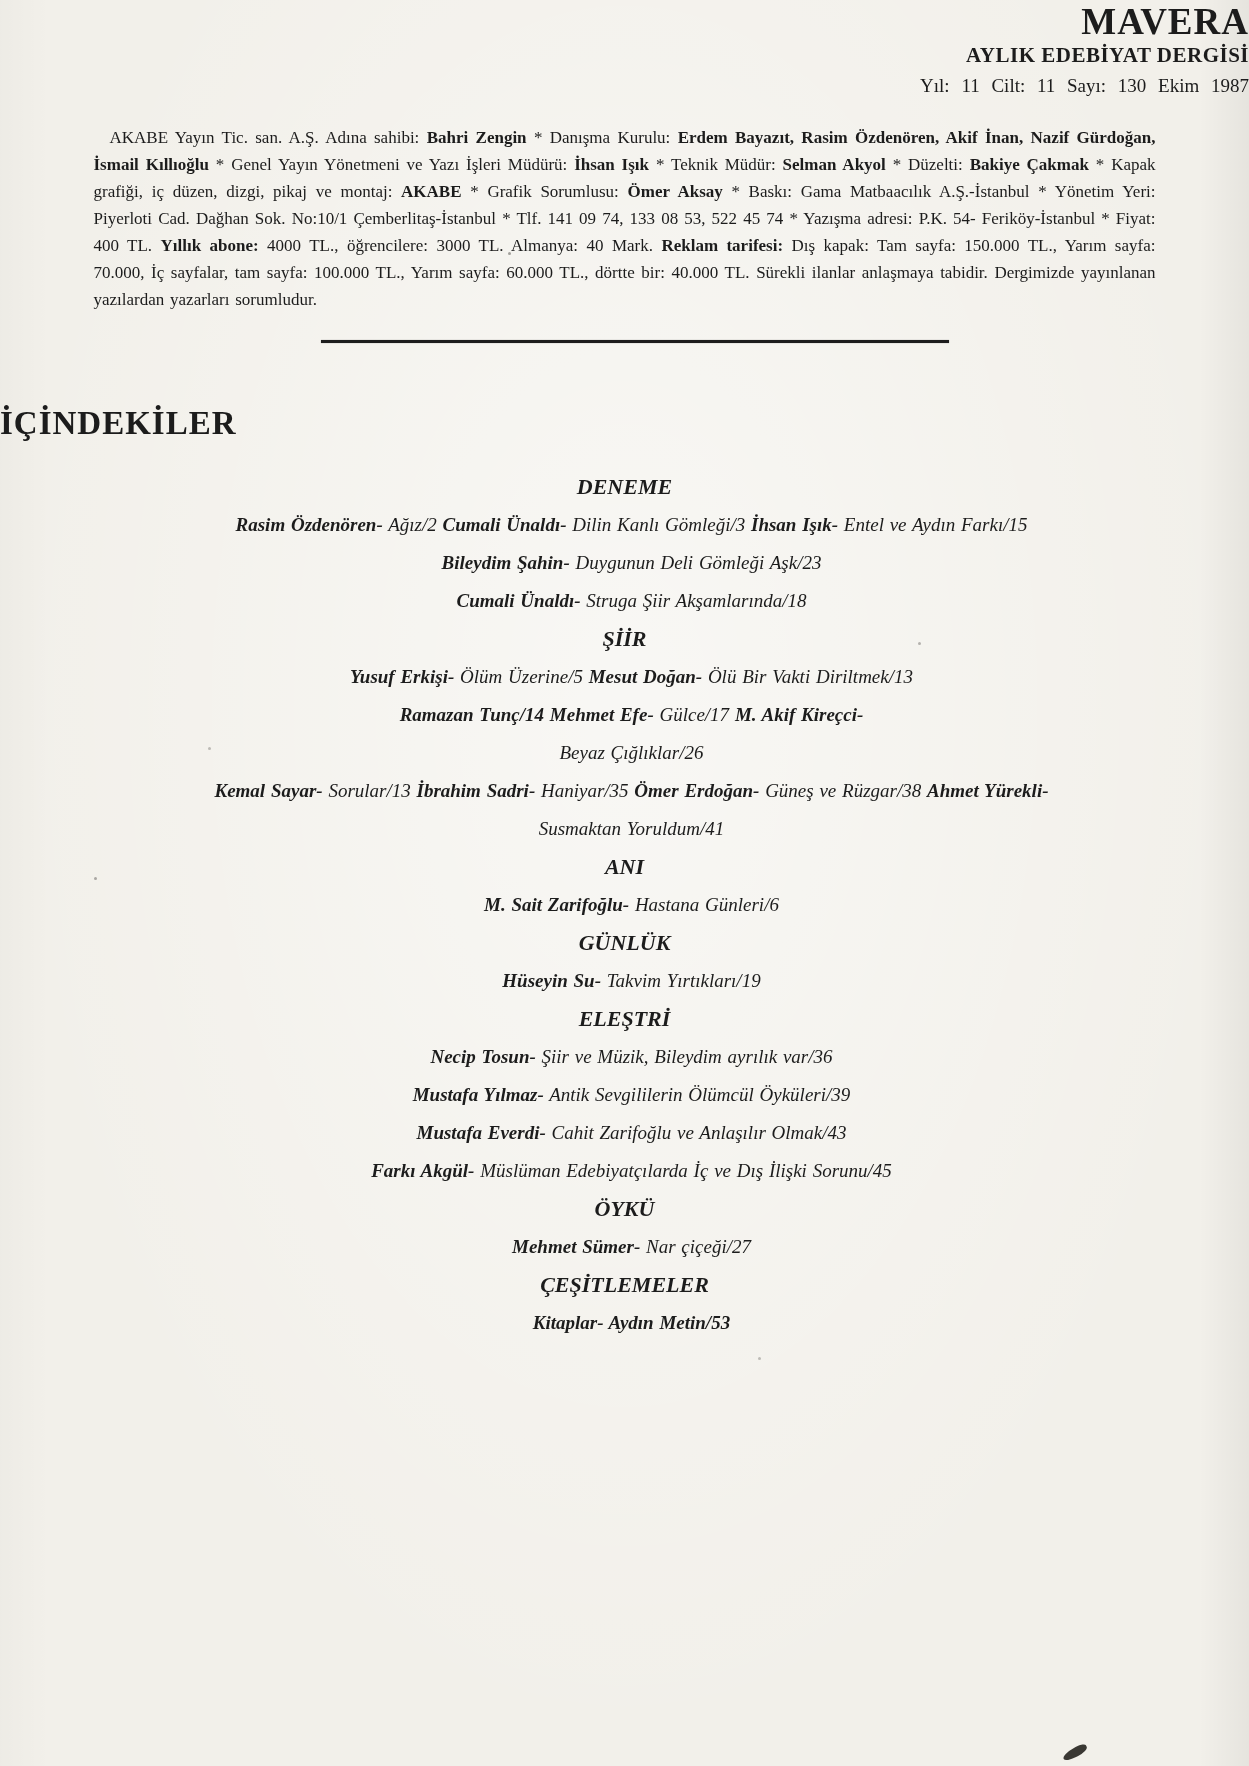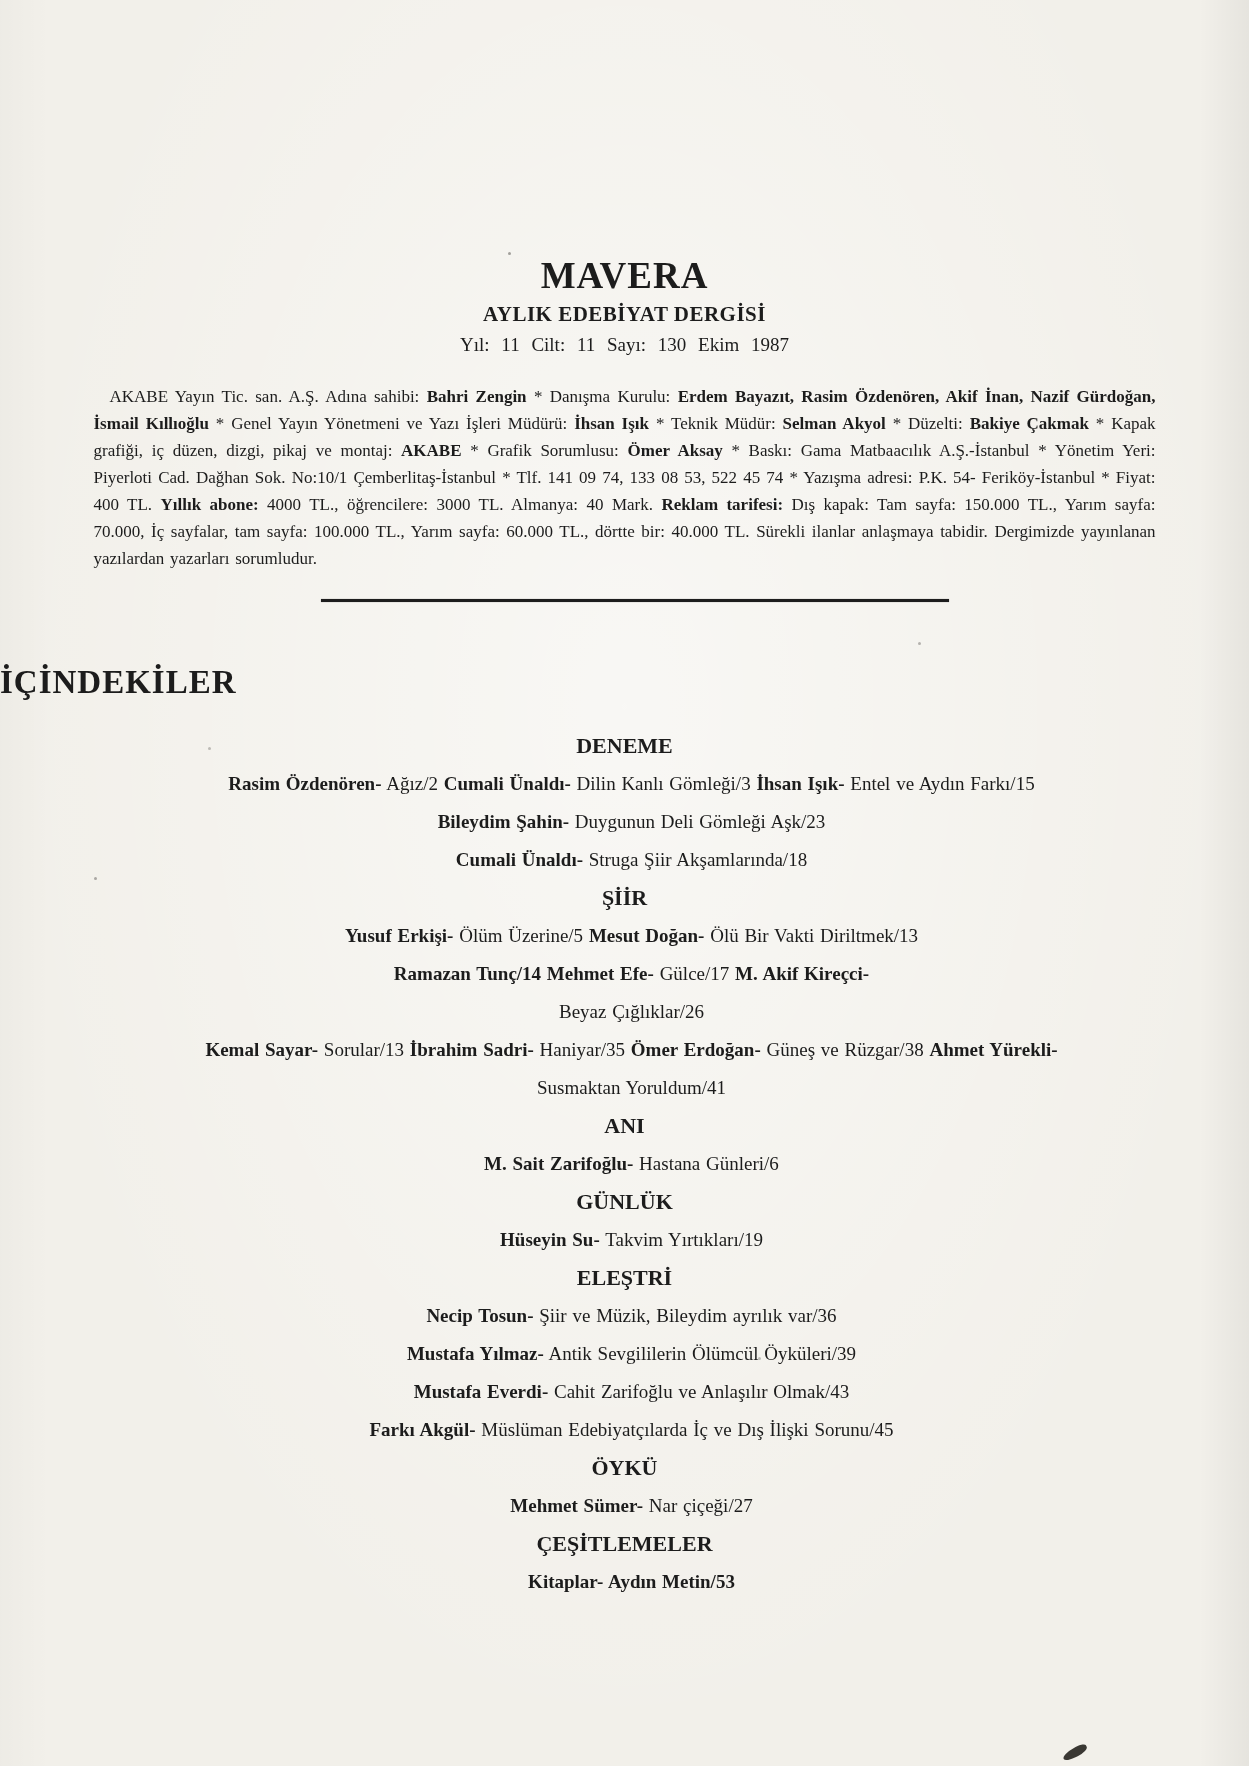--- a/index.html
+++ b/index.html
@@ -10,47 +10,47 @@
     color:var(--ink,#1c1c1c);
     overflow:hidden;
   }
   .page{
     position:relative;width:1249px;height:1766px;
     background:
       radial-gradient(ellipse at 50% 40%, rgba(255,255,255,.5), rgba(0,0,0,0) 70%),
       linear-gradient(to right, rgba(0,0,0,.02), rgba(0,0,0,0) 4%, rgba(0,0,0,0) 96%, rgba(0,0,0,.05)),
       var(--paper,#f2f0ea);
   }
-  .header{text-align:center;padding-top:254px;}
+  .header{text-align:right;}
   .mag-title{
     font-size:37px;font-weight:bold;margin:0;letter-spacing:1px;
   }
   .mag-subtitle{
-    font-size:21px;font-weight:bold;margin-top:5px;letter-spacing:.5px;
+    font-size:21px;font-weight:bold;letter-spacing:.5px;
   }
   .issue-line{
     font-size:19px;margin-top:7px;word-spacing:7px;
   }
   .masthead{
     width:1062px;margin:27px auto 0;
     font-size:17px;line-height:27px;
     text-align:justify;text-indent:16px;
     word-spacing:1.5px;
   }
   .masthead .b{font-weight:bold;}
   .rule{
     width:628px;height:3px;background:#1d1d1d;
     margin:27px auto 0;transform:translateX(10px);
     box-shadow:0 0 1px rgba(0,0,0,.6);
   }
   .contents-heading{
     text-align:left;font-size:33px;font-weight:bold;
     margin:62px 0 0;letter-spacing:1px;
   }
-  .toc{margin-top:26px;text-align:center;}
+  .toc{margin-top:26px;text-align:center;font-style:italic;}
   .toc-section-heading{
     font-size:22px;font-weight:bold;line-height:38px;
   }
   .toc-line{
     font-size:19px;line-height:38px;word-spacing:1px;padding-left:14px;
   }
   .toc-line .b{font-weight:bold;}
   .smudge{
     position:absolute;left:1062px;top:1748px;
     width:26px;height:9px;background:#26231f;

